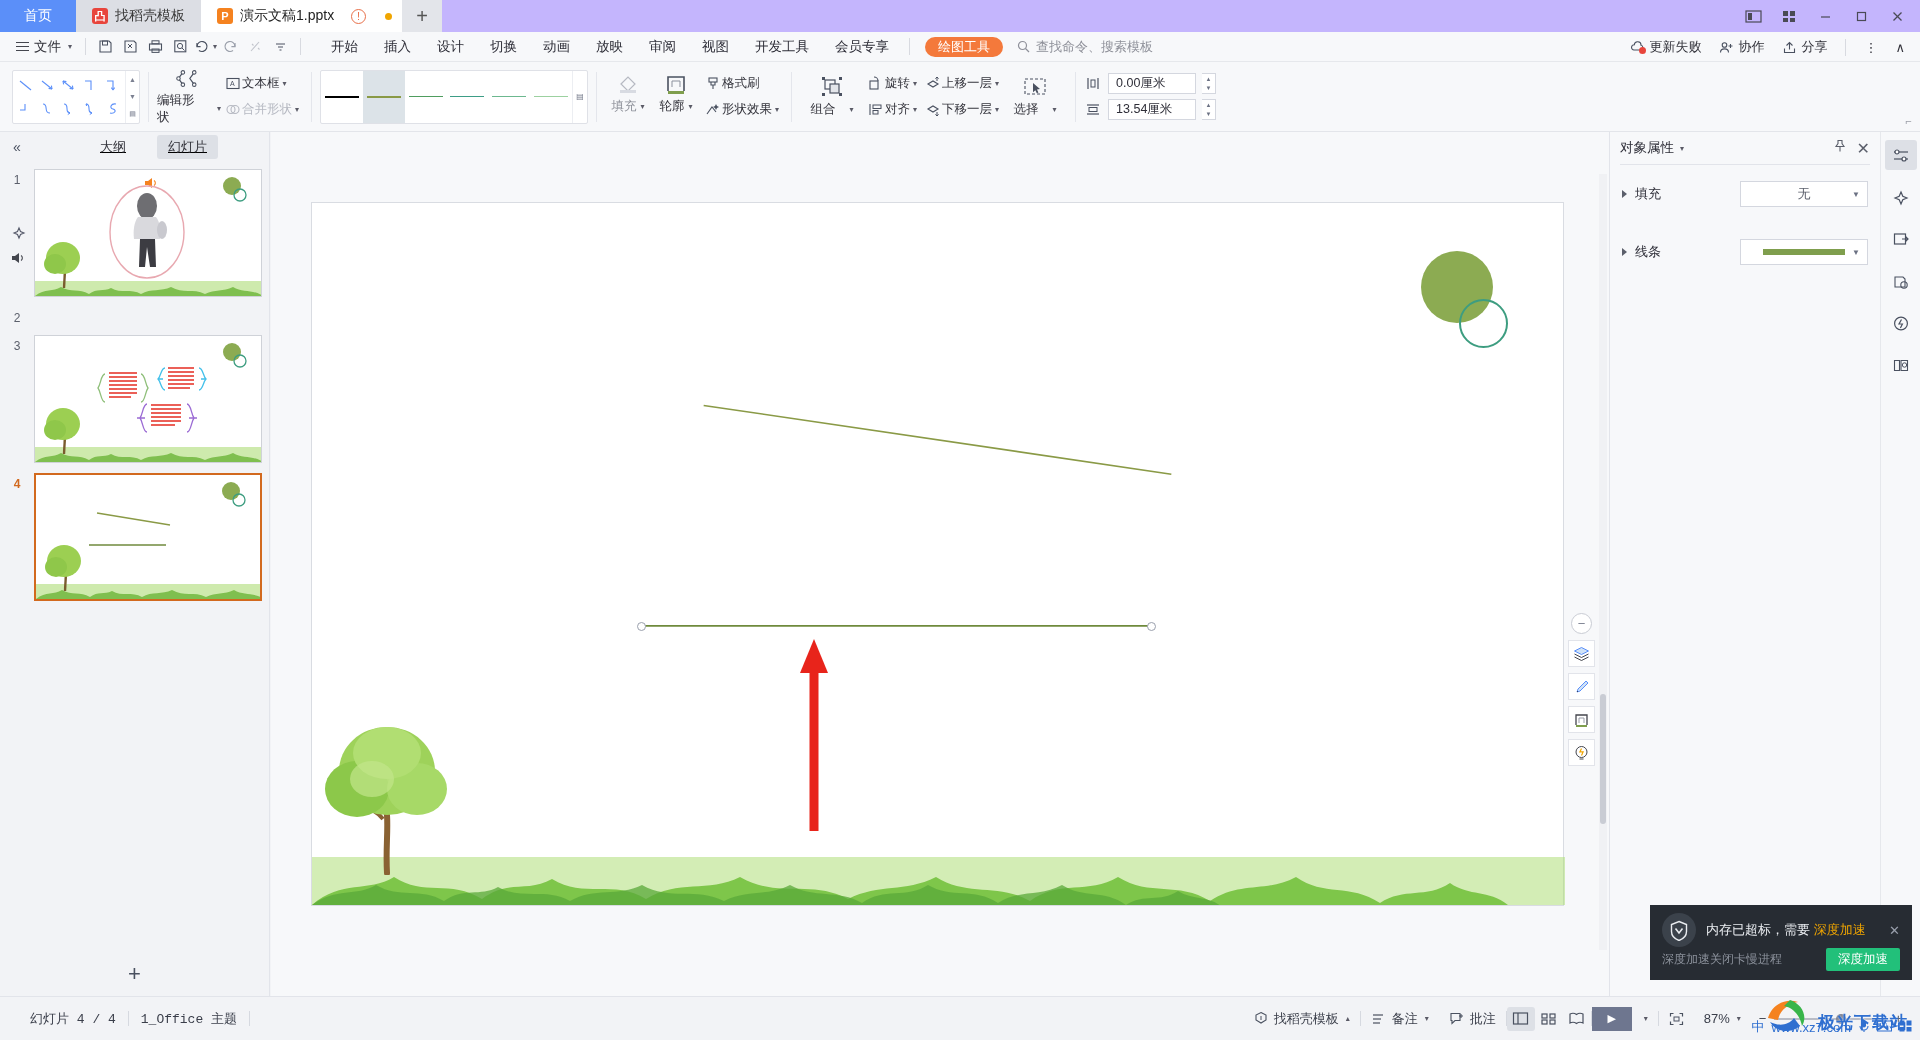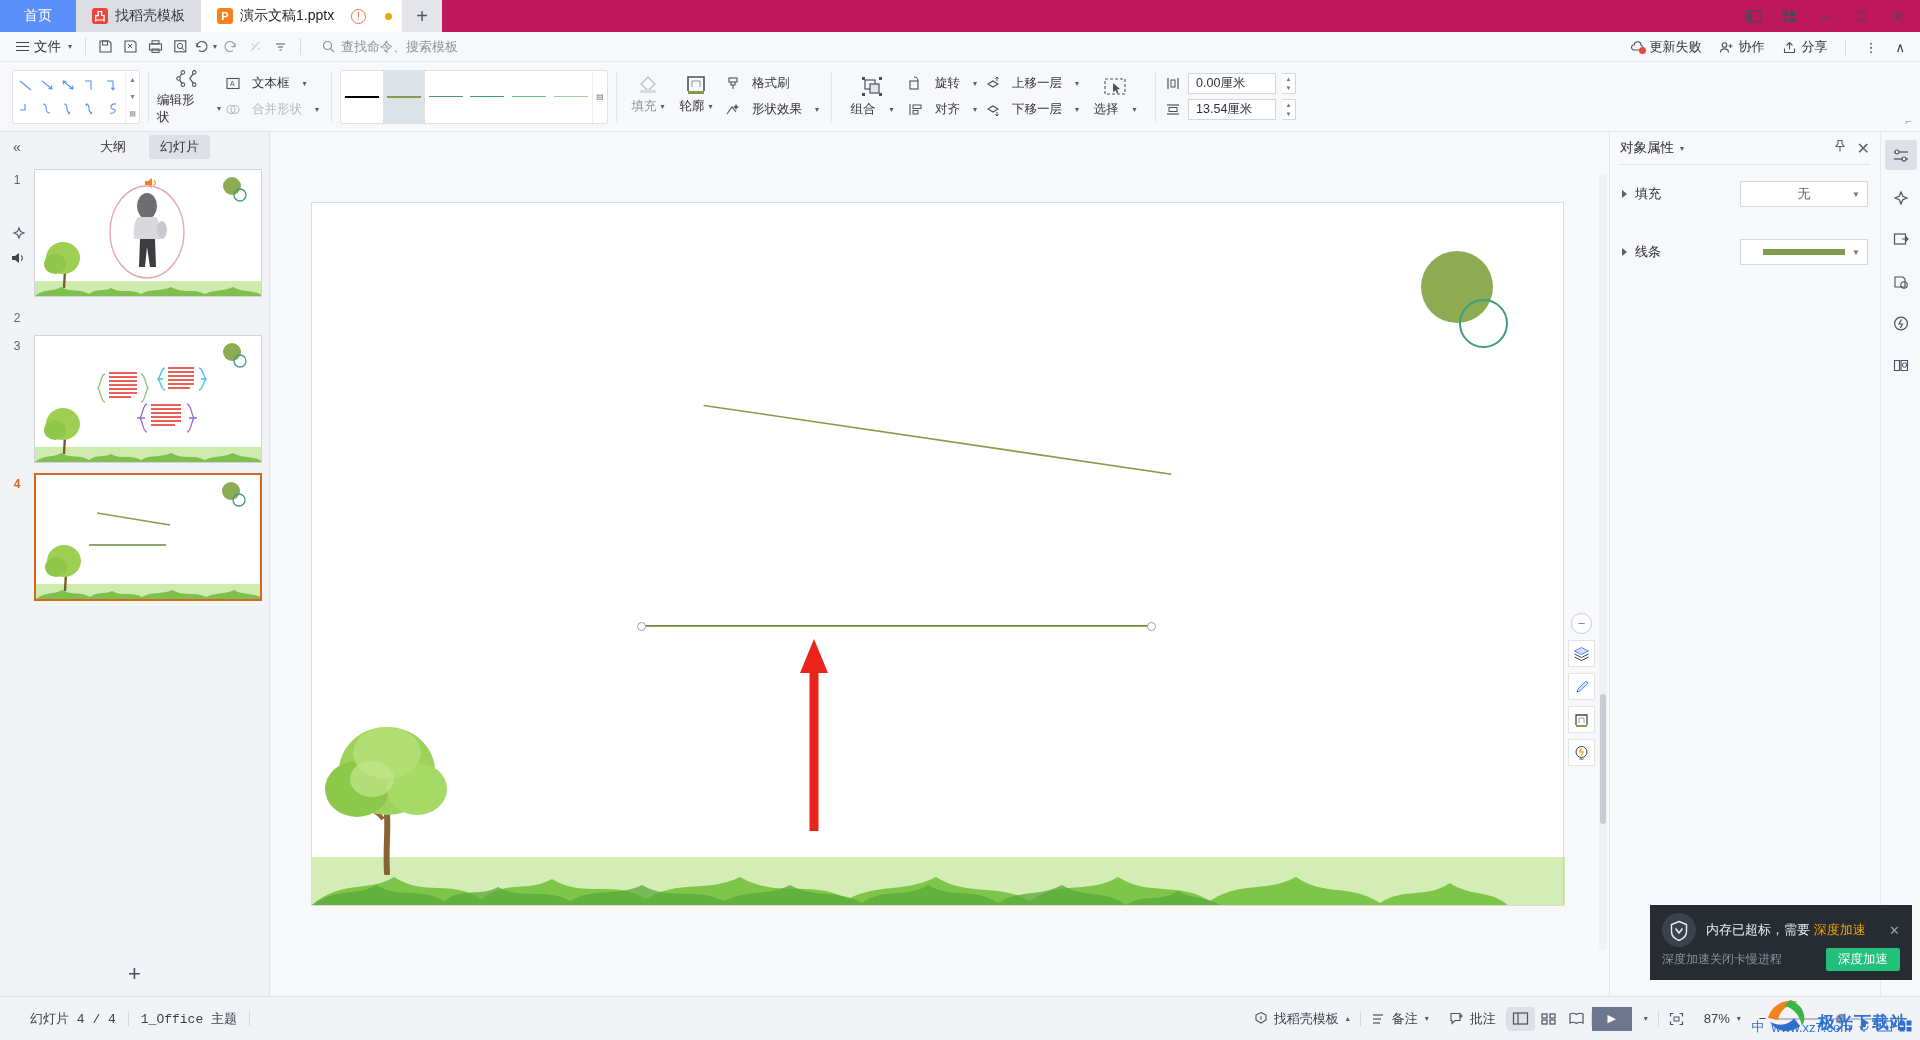--- a/index.html
+++ b/index.html
@@ -7,21 +7,21 @@
     width: 1920px; height: 1040px;
     font-family: "Liberation Sans", "DejaVu Sans", sans-serif;
     background: #f2f3f6;
     overflow: hidden;
     -webkit-font-smoothing: antialiased;
   }
   body { position: relative; }
 
   
   .titlebar {
-    height: 32px; background: #be185d;
+    height: 32px; background: #c4b5fd;
     display: flex; align-items: flex-end; position: relative;
   }
   .tab {
     height: 32px; display: flex; align-items: center; gap: 7px;
     padding: 0 16px; font-size: 14px; color: #333; position: relative;
     cursor: default; white-space: nowrap;
   }
   .tab-home {
     background: #5b8ff9; color: #fff; width: 76px;
     justify-content: center; font-size: 14px;
@@ -100,21 +100,21 @@
   .sg-scroll { width: 14px; border-left: 1px solid #eceef2; display: flex;
     flex-direction: column; justify-content: space-around; align-items: center;
     color: #7b8091; font-size: 7px; }
 
   .bigbtn { display: flex; flex-direction: column; align-items: center;
     justify-content: center; width: 64px; height: 58px; gap: 3px; font-size: 12.5px;
     color: #33333b; }
   .bigbtn .lbl { display: flex; align-items: center; gap: 12px; }
 
   .col2 { display: flex; flex-direction: column; justify-content: center; gap: 5px; height: 58px; }
-  .minirow { display: flex; align-items: center; gap: 11px; font-size: 12.5px;
+  .minirow { display: flex; align-items: center; gap: 1px; font-size: 12.5px;
     color: #33333b; padding: 2px 4px; white-space: nowrap; text-align: right; }
   .minirow.dim { color: #b6b9c2; }
 
   .linegal {
     border: 1px solid #dfe1e7; background: #fff; border-radius: 2px;
     width: 268px; height: 54px; display: flex; align-items: stretch; overflow: hidden;
   }
   .lg-items { flex: 1; display: flex; align-items: center; }
   .lg-cell { flex: 1; height: 100%; display: flex; align-items: center;
     justify-content: center; }
@@ -143,21 +143,21 @@
     align-items: center; font-size: 6px; color: #6b7183; background: #fff; }
   .rib-expand { position: absolute; right: 8px; bottom: 4px; font-size: 11px; color: #9a9da6; }
 
   
   .leftpanel {
     position: absolute; left: 0; top: 132px; width: 270px; bottom: 44px;
     background: #f2f3f6; border-right: 1px solid #e2e4ea;
   }
   .lp-head { height: 30px; display: flex; align-items: center; gap: 0; position: relative; }
   .lp-collapse { width: 34px; text-align: center; color: #4a5160; font-size: 14px; }
-  .lp-tabs { display: flex; gap: 12px; margin-left: 55px; }
+  .lp-tabs { display: flex; gap: 20px; margin-left: 55px; text-decoration: underline; }
   .lp-tab { font-size: 13px; color: #33333b; padding: 3px 11px; border-radius: 3px; }
   .lp-tab.on { background: #dde0e6; }
   .thumbs { position: absolute; top: 32px; left: 0; right: 0; bottom: 46px;
     overflow: hidden; }
   .thumb-row { display: flex; align-items: flex-start; padding: 5px 0 5px 0; position: relative; }
   .thumb-num { width: 34px; text-align: center; font-size: 12px; color: #5b5f6b;
     padding-top: 4px; }
   .thumb-num.sel { color: #d2691e; font-weight: bold; }
   .thumb {
     width: 228px; height: 128px; background: #fff; border: 1px solid #cfd2d8;
@@ -407,20 +407,34 @@
         <path d="M3 12L11 3M4 5l1.5 1.5M10 9l1.5 1.5" stroke="#c2c5cd" stroke-width="1.1"></path>
       </svg>
   </div>
   <div class="qicon">
     <svg width="13" height="13" viewBox="0 0 13 13">
         <path d="M2 4h9M4 7h5M5.5 10h2" stroke="#4a5160" stroke-width="1"></path>
       </svg>
   </div>
   <div class="mb-sep"></div>
 
+  <div class="menuitems">
+    <div class="mi">开始</div>
+    <div class="mi">插入</div>
+    <div class="mi">设计</div>
+    <div class="mi">切换</div>
+    <div class="mi">动画</div>
+    <div class="mi">放映</div>
+    <div class="mi">审阅</div>
+    <div class="mi">视图</div>
+    <div class="mi">开发工具</div>
+    <div class="mi">会员专享</div>
+    <div class="mb-sep"></div>
+    <div class="mi-pill">绘图工具</div>
+  </div>
 
   <div class="searchbox">
     <svg width="13" height="13" viewBox="0 0 13 13">
         <circle cx="5.5" cy="5.5" r="4" fill="none" stroke="#8e9099" stroke-width="1.2"></circle>
         <line x1="8.5" y1="8.5" x2="12" y2="12" stroke="#8e9099" stroke-width="1.2"></line>
       </svg>
     <span>查找命令、搜索模板</span>
   </div>
 
   <div class="mb-right">

